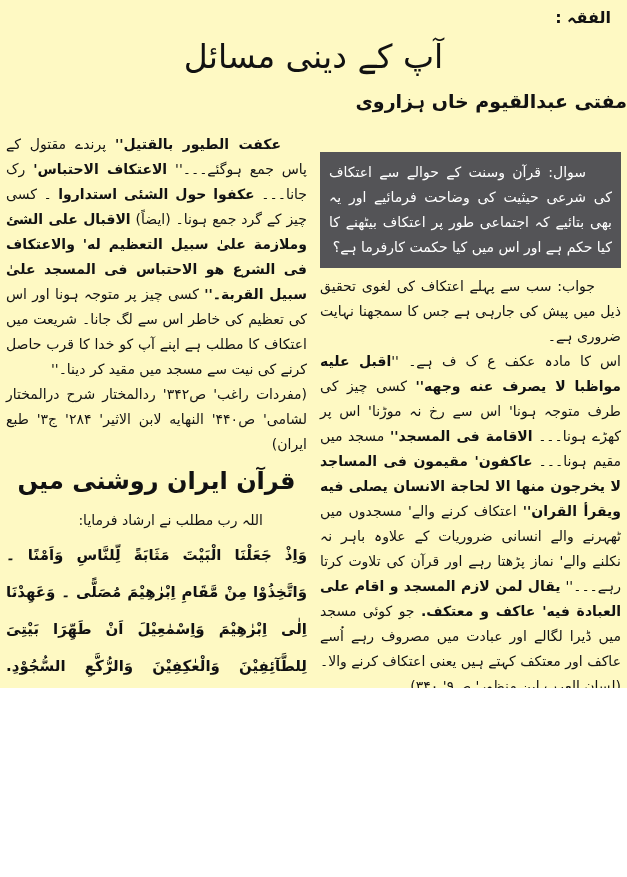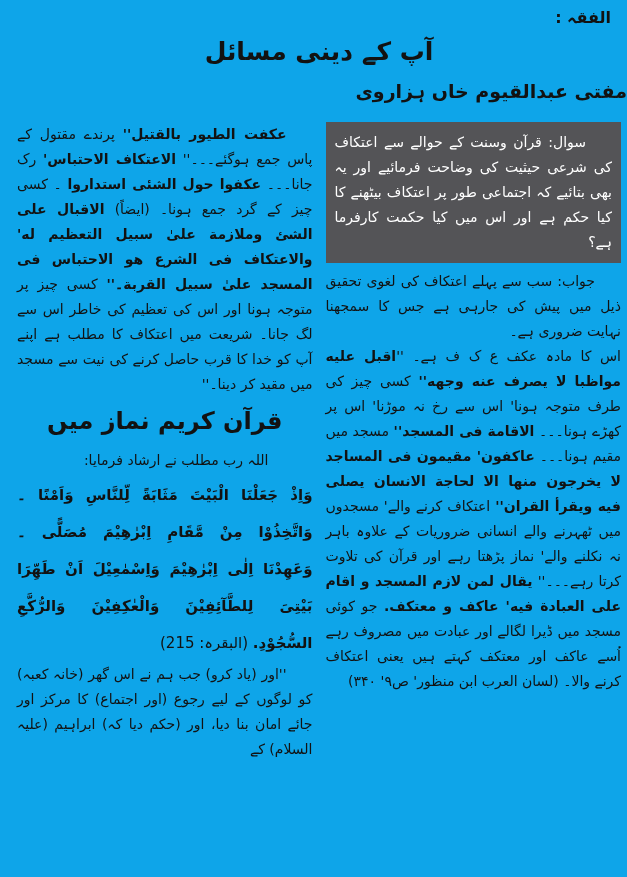--- a/index.html
+++ b/index.html
@@ -1,38 +1,37 @@
 <!DOCTYPE html>
 <html lang="ur"><head>
 <meta charset="utf-8">
 <style>
   html,body{margin:0;padding:0;background:#ffffff;}
   .page{
     position:relative;
-    width:627px;height:877px;
-    background:#0ea5e9;
+    width:627px;height:688px;
+    background:#fef9c3;
     color:#121212;
     font-family:"DejaVu Sans", sans-serif;
     overflow:hidden;
     box-sizing:border-box;
-    padding-left:11px;
   }
   
   .category{
     direction:rtl;
     text-align:right;
     padding:8px 16px 0 0;
     font-size:16px;
     font-weight:bold;
   }
   .title{
     direction:rtl;
     text-align:center;
-    font-size:25px;
-    font-weight:bold;
+    font-size:33px;
+    font-weight:normal;
     margin:10px 0 0 0;
     letter-spacing:-1px;
   }
   .author{
     direction:rtl;
     font-size:19px;
     font-weight:bold;
     margin-top:14px;
   }
   
@@ -53,20 +52,21 @@
   }
   .indent{text-indent:26px;}
   .ar{font-weight:bold;}
   .ur{font-weight:normal;}
   
   .question-box{
     background:#545457;
     color:#ffffff;
     padding:8px 9px;
     margin-bottom:6px;
+    margin-top:20px;
   }
   .question-box .para{color:#ffffff;}
   
   .heading{
     direction:rtl;
     font-weight:bold;
     font-size:24px;
     line-height:1.5;
     margin:6px 0 4px 0;
   }
@@ -105,22 +105,23 @@
       <p class="para indent">جواب: سب سے پہلے اعتکاف کی لغوی تحقیق ذیل میں پیش کی جارہی ہے جس کا سمجھنا نہایت ضروری ہے۔</p>
 
 
       <p class="para"><span class="ur">اس کا مادہ عکف ع ک ف ہے۔ ''</span><span class="ar">اقبل علیه مواظبا لا یصرف عنه وجهه''</span><span class="ur"> کسی چیز کی طرف متوجہ ہونا' اس سے رخ نہ موڑنا' اس پر کھڑے ہونا۔۔۔ </span><span class="ar">الاقامة فی المسجد''</span><span class="ur"> مسجد میں مقیم ہونا۔۔۔ </span><span class="ar">عاکفون' مقیمون فی المساجد لا یخرجون منها الا لحاجة الانسان یصلی فیه ویقرأ القران''</span><span class="ur"> اعتکاف کرنے والے' مسجدوں میں ٹھہرنے والے انسانی ضروریات کے علاوہ باہر نہ نکلنے والے' نماز پڑھتا رہے اور قرآن کی تلاوت کرتا رہے۔۔۔'' </span><span class="ar">یقال لمن لازم المسجد و اقام علی العبادة فیه' عاکف و معتکف.</span><span class="ur"> جو کوئی مسجد میں ڈیرا لگالے اور عبادت میں مصروف رہے اُسے عاکف اور معتکف کہتے ہیں یعنی اعتکاف کرنے والا۔ (لسان العرب ابن منظور' ص۹' ۳۴۰)</span></p>
     </section>
 
     <section class="col">
 
       <p class="para indent"><span class="ar">عکفت الطیور بالقتیل''</span><span class="ur"> پرندے مقتول کے پاس جمع ہوگئے۔۔۔'' </span><span class="ar">الاعتکاف الاحتباس'</span><span class="ur"> رک جانا۔۔۔ </span><span class="ar">عکفوا حول الشئی استداروا</span><span class="ur"> ۔ کسی چیز کے گرد جمع ہونا۔ (ایضاً) </span><span class="ar">الاقبال علی الشئ وملازمة علیٰ سبیل التعظیم له' والاعتکاف فی الشرع هو الاحتباس فی المسجد علیٰ سبیل القربة۔''</span><span class="ur"> کسی چیز پر متوجہ ہونا اور اس کی تعظیم کی خاطر اس سے لگ جانا۔ شریعت میں اعتکاف کا مطلب ہے اپنے آپ کو خدا کا قرب حاصل کرنے کی نیت سے مسجد میں مقید کر دینا۔''</span></p>
 
+      <p class="para">(مفردات راغب' ص۳۴۲' ردالمختار شرح درالمختار لشامی' ص۴۴۰' النهایه لابن الاثیر' ۲۸۴' ج۳' طبع ایران)</p>
 
-      <h2 class="heading heading-center">قرآن کریم نماز میں</h2>
+      <h2 class="heading heading-center">قرآن ایران روشنی میں</h2>
 
       <p class="lead-in">اللہ رب مطلب نے ارشاد فرمایا:</p>
 
       <p class="para verse"><span class="ar">وَاِذْ جَعَلْنَا الْبَیْتَ مَثَابَةً لِّلنَّاسِ وَاَمْنًا ۔ وَاتَّخِذُوْا مِنْ مَّقَامِ اِبْرٰهِیْمَ مُصَلًّی ۔ وَعَهِدْنَا اِلٰی اِبْرٰهِیْمَ وَاِسْمٰعِیْلَ اَنْ طَهِّرَا بَیْتِیَ لِلطَّآئِفِیْنَ وَالْعٰکِفِیْنَ وَالرُّکَّعِ السُّجُوْدِ.</span><span class="ur"> (البقرہ: 215)</span></p>
 
       <p class="para indent">''اور (یاد کرو) جب ہم نے اس گھر (خانہ کعبہ) کو لوگوں کے لیے رجوع (اور اجتماع) کا مرکز اور جائے امان بنا دیا، اور (حکم دیا کہ) ابراہیم (علیہ السلام) کے</p>
     </section>
 
   </main>
 </div>

